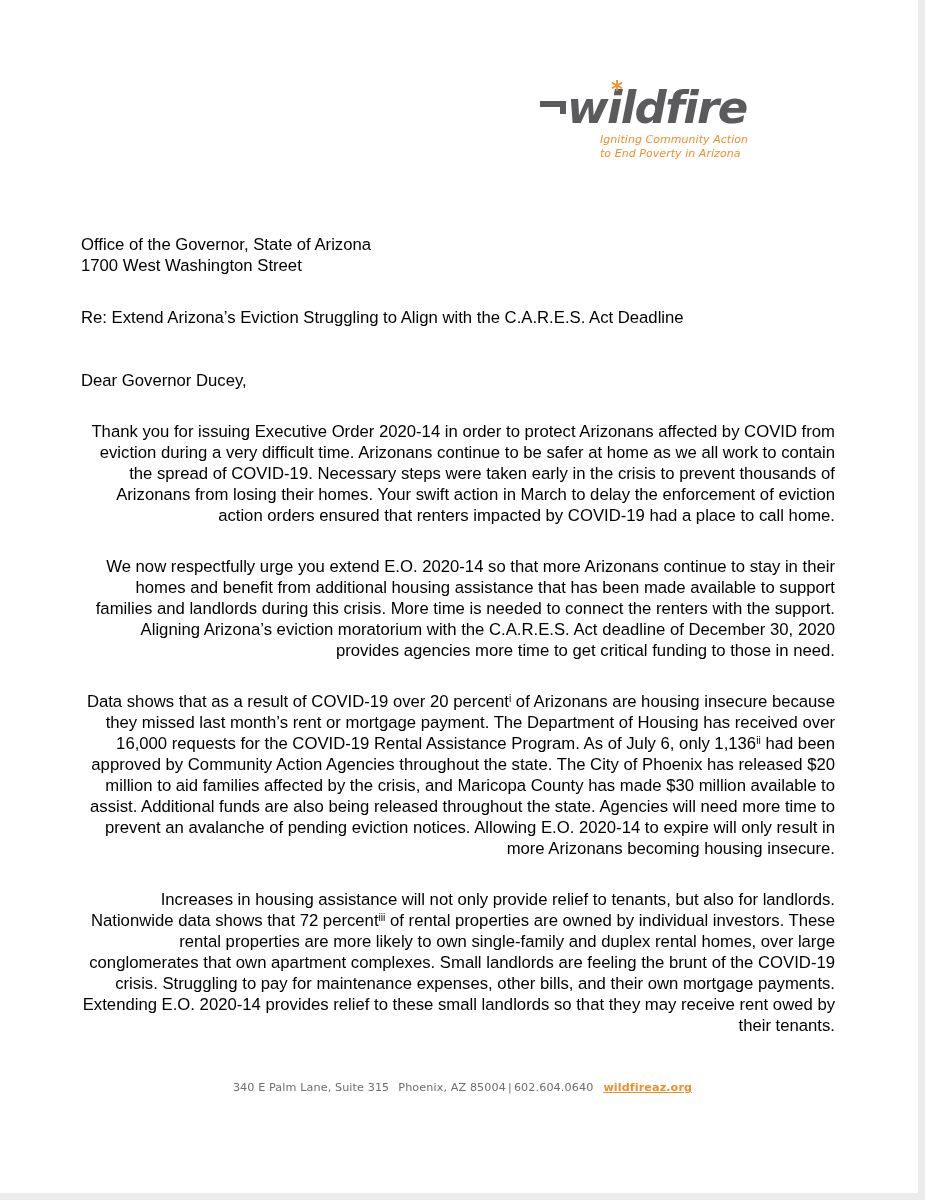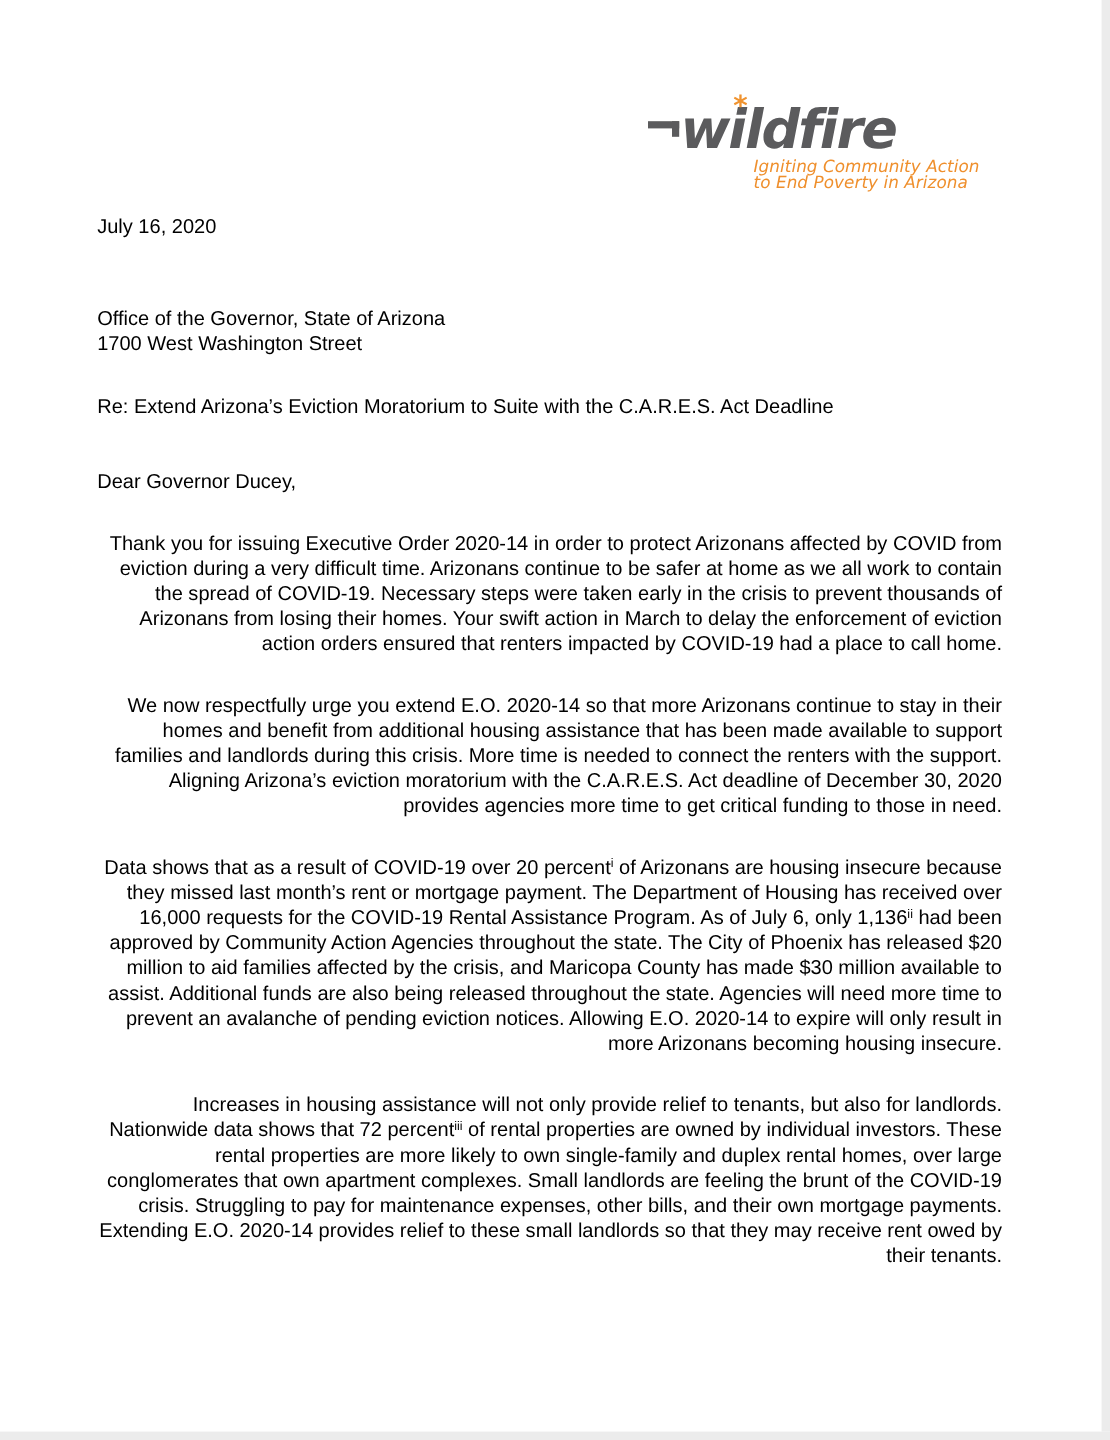--- a/index.html
+++ b/index.html
@@ -93,25 +93,25 @@
     top: -7px;
     color: #f0932f;
     font-family: "DejaVu Sans", sans-serif;
     font-style: normal;
     font-weight: bold;
     font-size: 23px;
     line-height: 23px;
   }
   .tagline {
     margin-top: 3px;
-    margin-left: 88px;
+    margin-left: 60px;
     color: #ef8f2c;
     font-family: "DejaVu Sans", sans-serif;
     font-style: italic;
-    font-size: 14px;
+    font-size: 11px;
     line-height: 13.5px;
     letter-spacing: 0.05px;
     white-space: nowrap;
   }
 
   
   .letter-body {
     position: absolute;
     left: 81px;
     top: 178px;
@@ -183,35 +183,37 @@
       </span>
     </div>
     <div class="tagline">
       <div>Igniting Community Action</div>
       <div>to End Poverty in Arizona</div>
     </div>
   </div>
 
   <div class="letter-body">
 
-    <div class="date-line">July 16, 2020</div>
 
     <div class="address-block">
       <div>Office of the Governor, State of Arizona</div>
       <div>1700 West Washington Street</div>
     </div>
 
-    <div class="subject-line">Re: Extend Arizona’s Eviction Moratorium to Suite with the C.A.R.E.S. Act Deadline</div>
+    <div class="subject-line">Re: Extend Arizona’s Eviction Struggling to Align with the C.A.R.E.S. Act Deadline</div>
 
     <div class="salutation">Dear Governor Ducey,</div>
 
     <p class="para">Thank you for issuing Executive Order 2020-14 in order to protect Arizonans affected by COVID from eviction during a very difficult time. Arizonans continue to be safer at home as we all work to contain the spread of COVID-19. Necessary steps were taken early in the crisis to prevent thousands of Arizonans from losing their homes. Your swift action in March to delay the enforcement of eviction action orders ensured that renters impacted by COVID-19 had a place to call home.</p>
 
     <p class="para">We now respectfully urge you extend E.O. 2020-14 so that more Arizonans continue to stay in their homes and benefit from additional housing assistance that has been made available to support families and landlords during this crisis. More time is needed to connect the renters with the support. Aligning Arizona’s eviction moratorium with the C.A.R.E.S. Act deadline of December 30, 2020 provides agencies more time to get critical funding to those in need.</p>
 
     <p class="para"><span>Data shows that as a result of COVID-19 over 20 percent</span><sup>i</sup><span> of Arizonans are housing insecure because they missed last month’s rent or mortgage payment. The Department of Housing has received over 16,000 requests for the COVID-19 Rental Assistance Program. As of July 6, only 1,136</span><sup>ii</sup><span> had been approved by Community Action Agencies throughout the state. The City of Phoenix has released $20 million to aid families affected by the crisis, and Maricopa County has made $30 million available to assist. Additional funds are also being released throughout the state. Agencies will need more time to prevent an avalanche of pending eviction notices. Allowing E.O. 2020-14 to expire will only result in more Arizonans becoming housing insecure.</span></p>
 
     <p class="para"><span>Increases in housing assistance will not only provide relief to tenants, but also for landlords. Nationwide data shows that 72 percent</span><sup>iii</sup><span> of rental properties are owned by individual investors. These rental properties are more likely to own single-family and duplex rental homes, over large conglomerates that own apartment complexes. Small landlords are feeling the brunt of the COVID-19 crisis. Struggling to pay for maintenance expenses, other bills, and their own mortgage payments. Extending E.O. 2020-14 provides relief to these small landlords so that they may receive rent owed by their tenants.</span></p>
 
   </div>
 
+  <div class="footer">
+    <span>340 E Palm Lane, Suite 315</span><span class="gap"></span><span>Phoenix, AZ 85004</span><span class="sep">|</span><span>602.604.0640</span><a class="site" href="#">wildfireaz.org</a>
+  </div>
 
 </div>
 
 </body></html>

